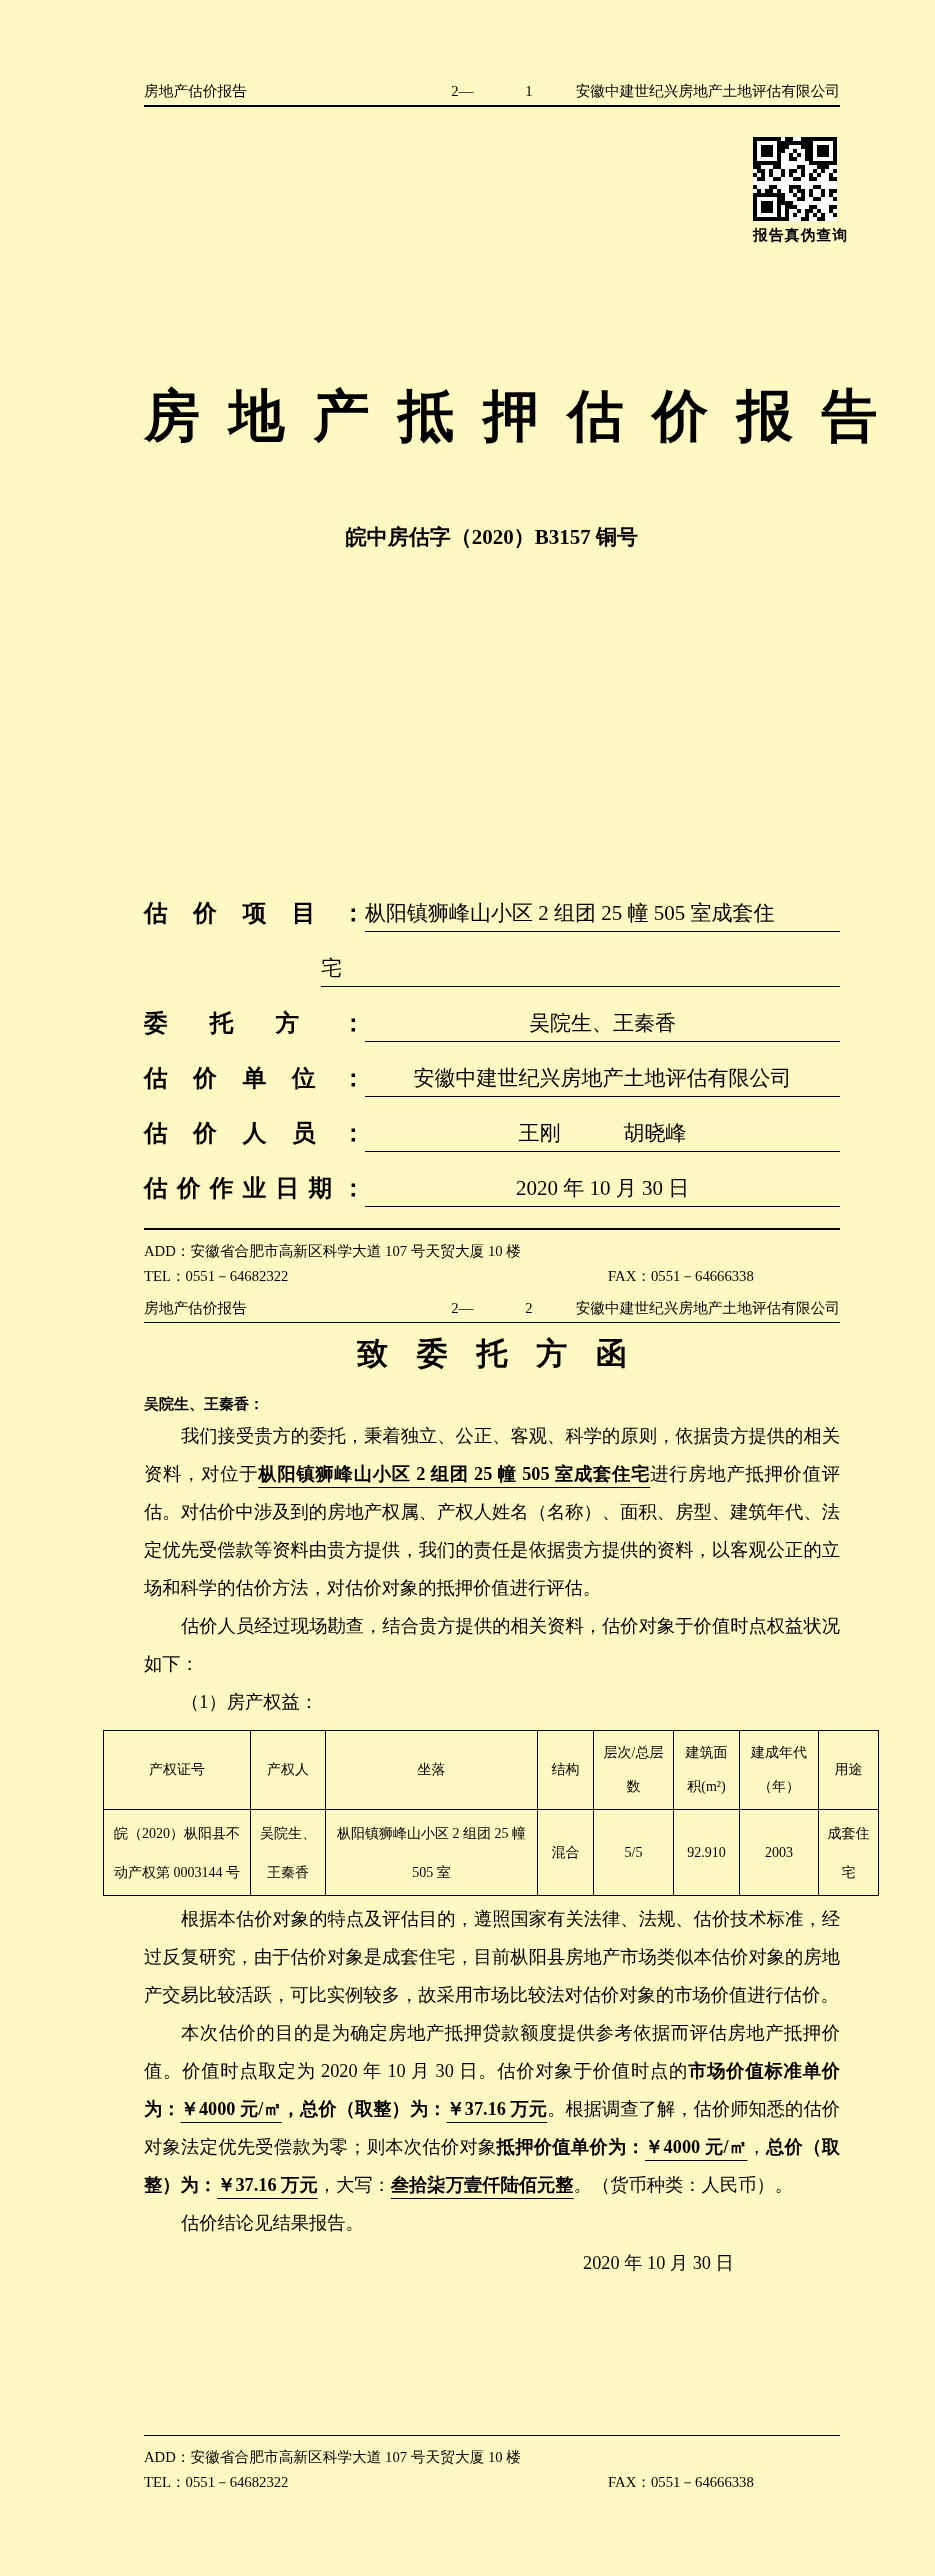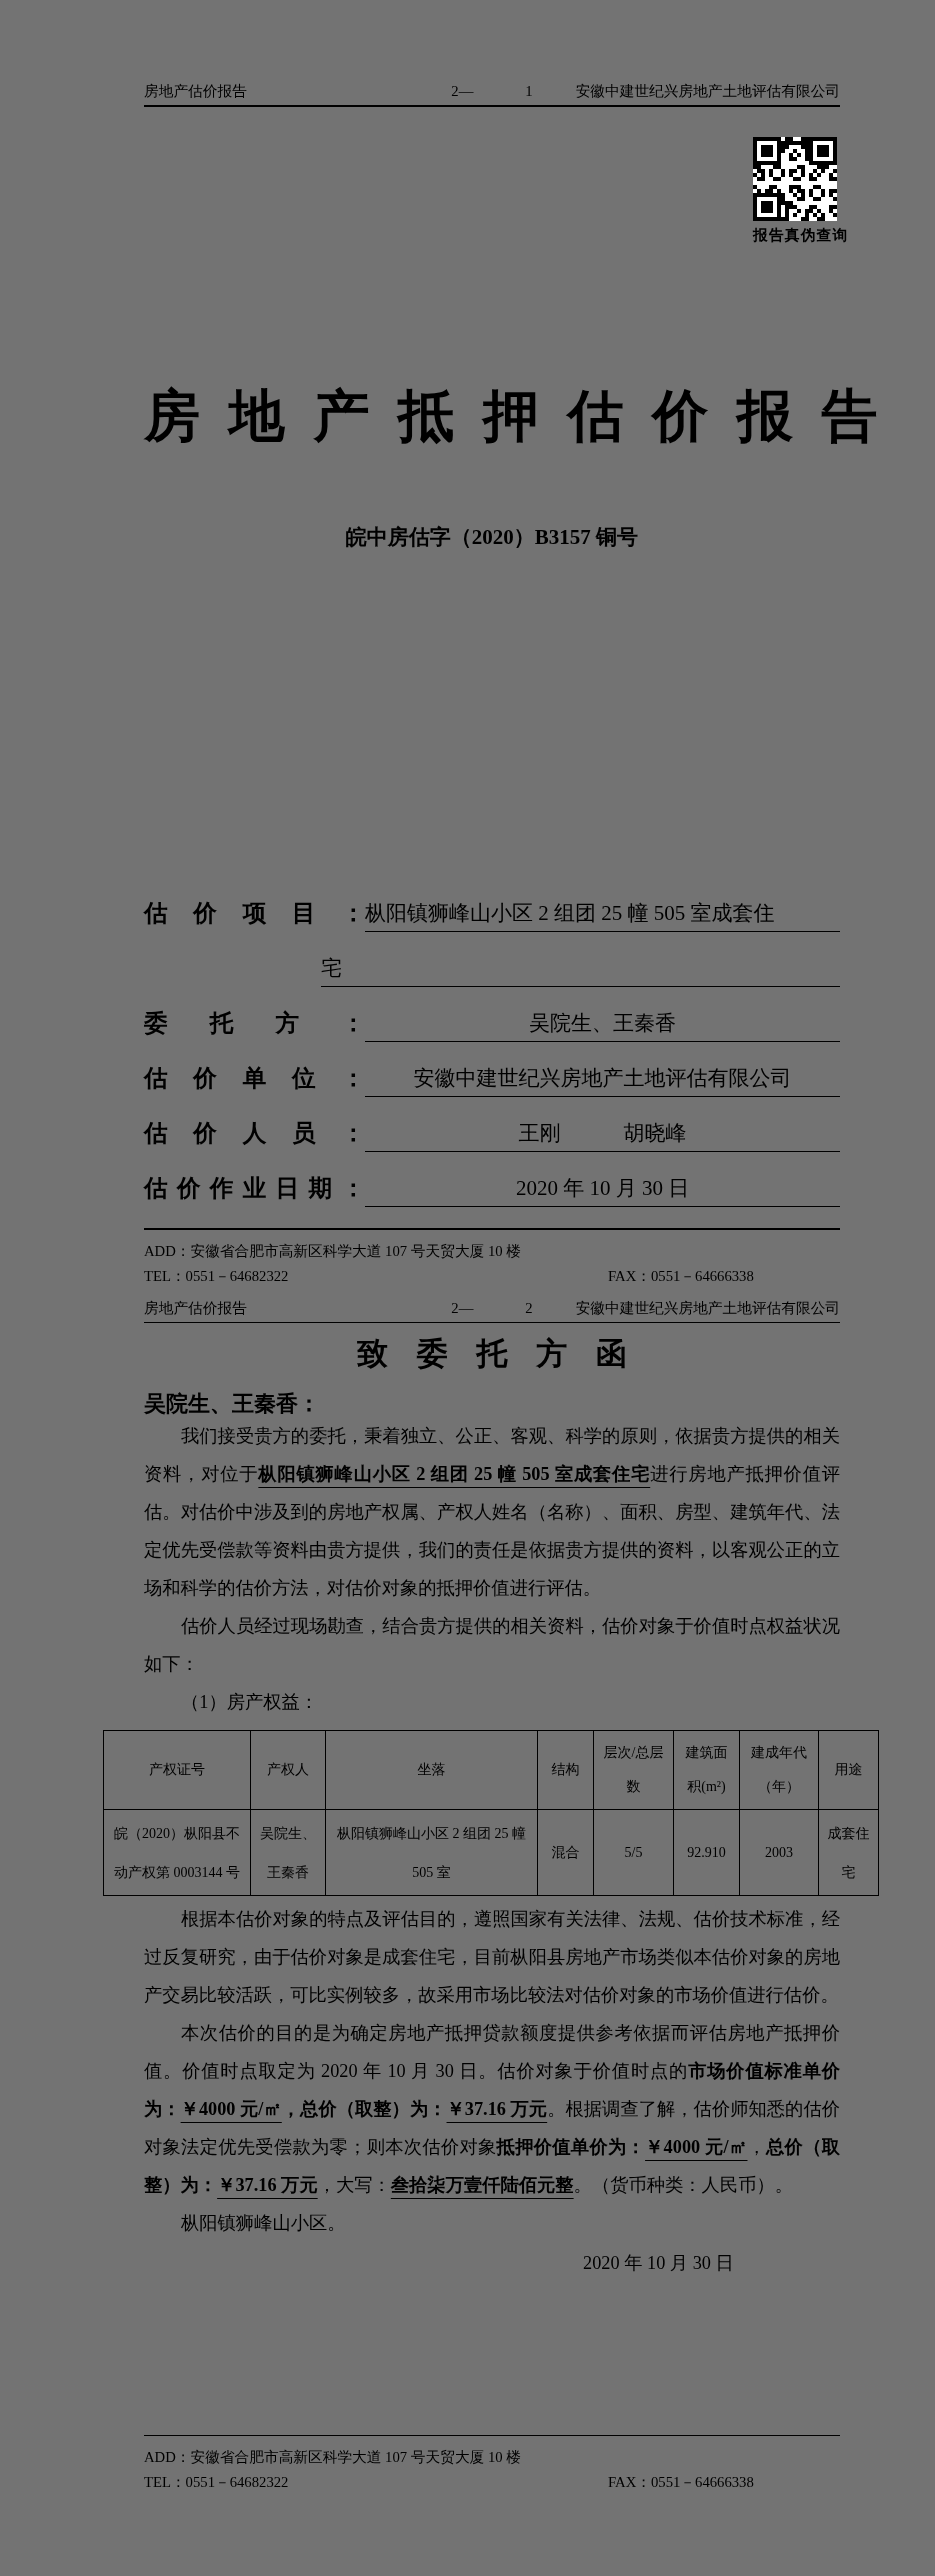--- a/index.html
+++ b/index.html
@@ -1,21 +1,21 @@
 <!DOCTYPE html>
 <html style="font-size:9.4px"><head>
 <meta charset="utf-8">
 <style>
   html,body{margin:0;padding:0;background:#fff;}
   body{
     width:936px;
     font-family:"Liberation Serif","DejaVu Serif",serif;
     color:#000;
   }
-  .page{position:relative;width:936px;height:1288px;background:#737373;overflow:hidden;}
+  .page{position:relative;width:936px;height:1288px;background:#fef9c3;overflow:hidden;}
   .content{padding:0 96px 0 144px;}
 
   
   .pg-header{
     display:flex;align-items:flex-end;
     font-size:14.7px;line-height:17.7px;
     padding-bottom:4.7px;
   }
   .pg-header.thick{border-bottom:2.4px solid #000;padding-top:83px;}
   .pg-header.thin{border-bottom:1.2px solid #000;padding-top:11.8px;}
@@ -47,21 +47,21 @@
     flex:1;border-bottom:1.8px solid #000;
     font-size:21px;text-align:center;padding-bottom:4px;line-height:28px;
   }
   .blank.left{text-align:left;}
 
   
   .letter-title{
     margin-top:9.4px;text-align:center;
     font-size:31px;font-weight:bold;word-spacing:21px;white-space:nowrap;
   }
-  .salutation{margin-top:16.5px;font-size:22px;font-weight:bold;line-height:26px;}
+  .salutation{margin-top:16.5px;font-size:15px;font-weight:bold;line-height:26px;}
   .p{font-size:18.3px;line-height:38px;text-align:justify;text-indent:37px;margin:0;}
   .item-line{font-size:18.3px;line-height:38px;text-indent:37px;}
   .b{font-weight:bold;}
   .u{text-decoration:underline;text-underline-offset:6.5px;text-decoration-thickness:1.2px;}
 
   
   table.prop{
     table-layout:fixed;border-collapse:collapse;
     width:776px;margin:9.4px 0 3.5px -41px;
     border:1.2px solid #000;
@@ -328,21 +328,21 @@
           <td>5/5</td>
           <td>92.910</td>
           <td>2003</td>
           <td>成套住宅</td>
         </tr>
       </tbody>
     </table>
 
     <p class="p">根据本估价对象的特点及评估目的，遵照国家有关法律、法规、估价技术标准，经过反复研究，由于估价对象是成套住宅，目前枞阳县房地产市场类似本估价对象的房地产交易比较活跃，可比实例较多，故采用市场比较法对估价对象的市场价值进行估价。</p>
     <p class="p"><span>本次估价的目的是为确定房地产抵押贷款额度提供参考依据而评估房地产抵押价值。价值时点取定为 2020 年 10 月 30 日。估价对象于价值时点的</span><span class="b">市场价值标准单价为：</span><span class="b u">￥4000 元/㎡</span><span class="b">，</span><span class="b">总价（取整）为：</span><span class="b u">￥37.16 万元</span><span>。根据调查了解，估价师知悉的估价对象法定优先受偿款为零；则本次估价对象</span><span class="b">抵押价值单价为：</span><span class="b u">￥4000 元/㎡</span><span>，</span><span class="b">总价（取整）为：</span><span class="b u">￥37.16 万元</span><span>，大写：</span><span class="b u">叁拾柒万壹仟陆佰元整</span><span>。（货币种类：人民币）。</span></p>
-    <div class="item-line">枞阳镇狮峰山小区。</div>
+    <div class="item-line">估价结论见结果报告。</div>
 
     <div class="sign-sub">
       <div>2020 年 10 月 30 日</div>
     </div>
   </div>
 
   <div class="pg-footer f2" style="top:1147px;">
     <div class="ft-add">ADD：安徽省合肥市高新区科学大道 107 号天贸大厦 10 楼</div>
     <div class="ft-line">
       <span class="ft-tel">TEL：0551－64682322</span>

